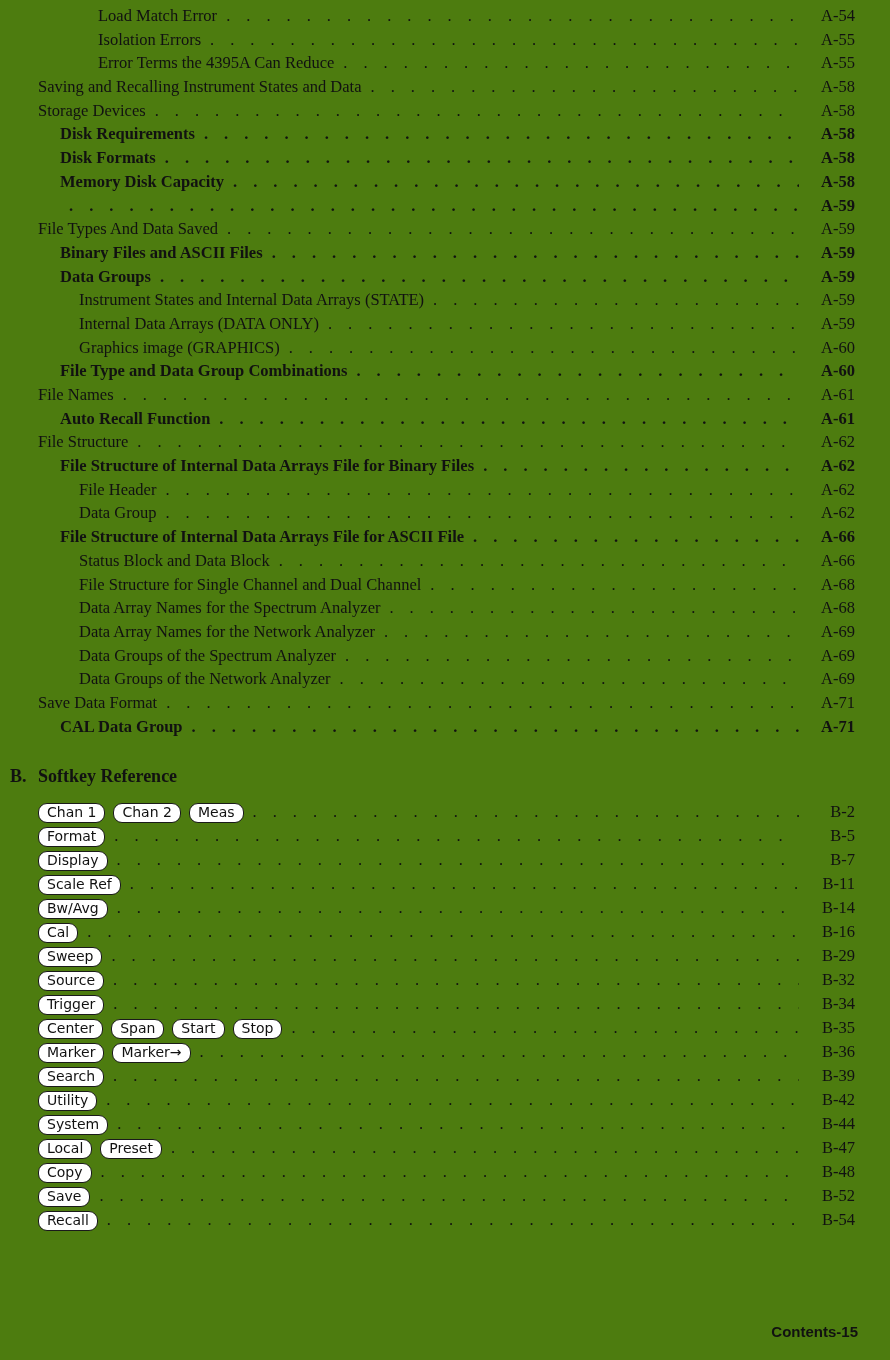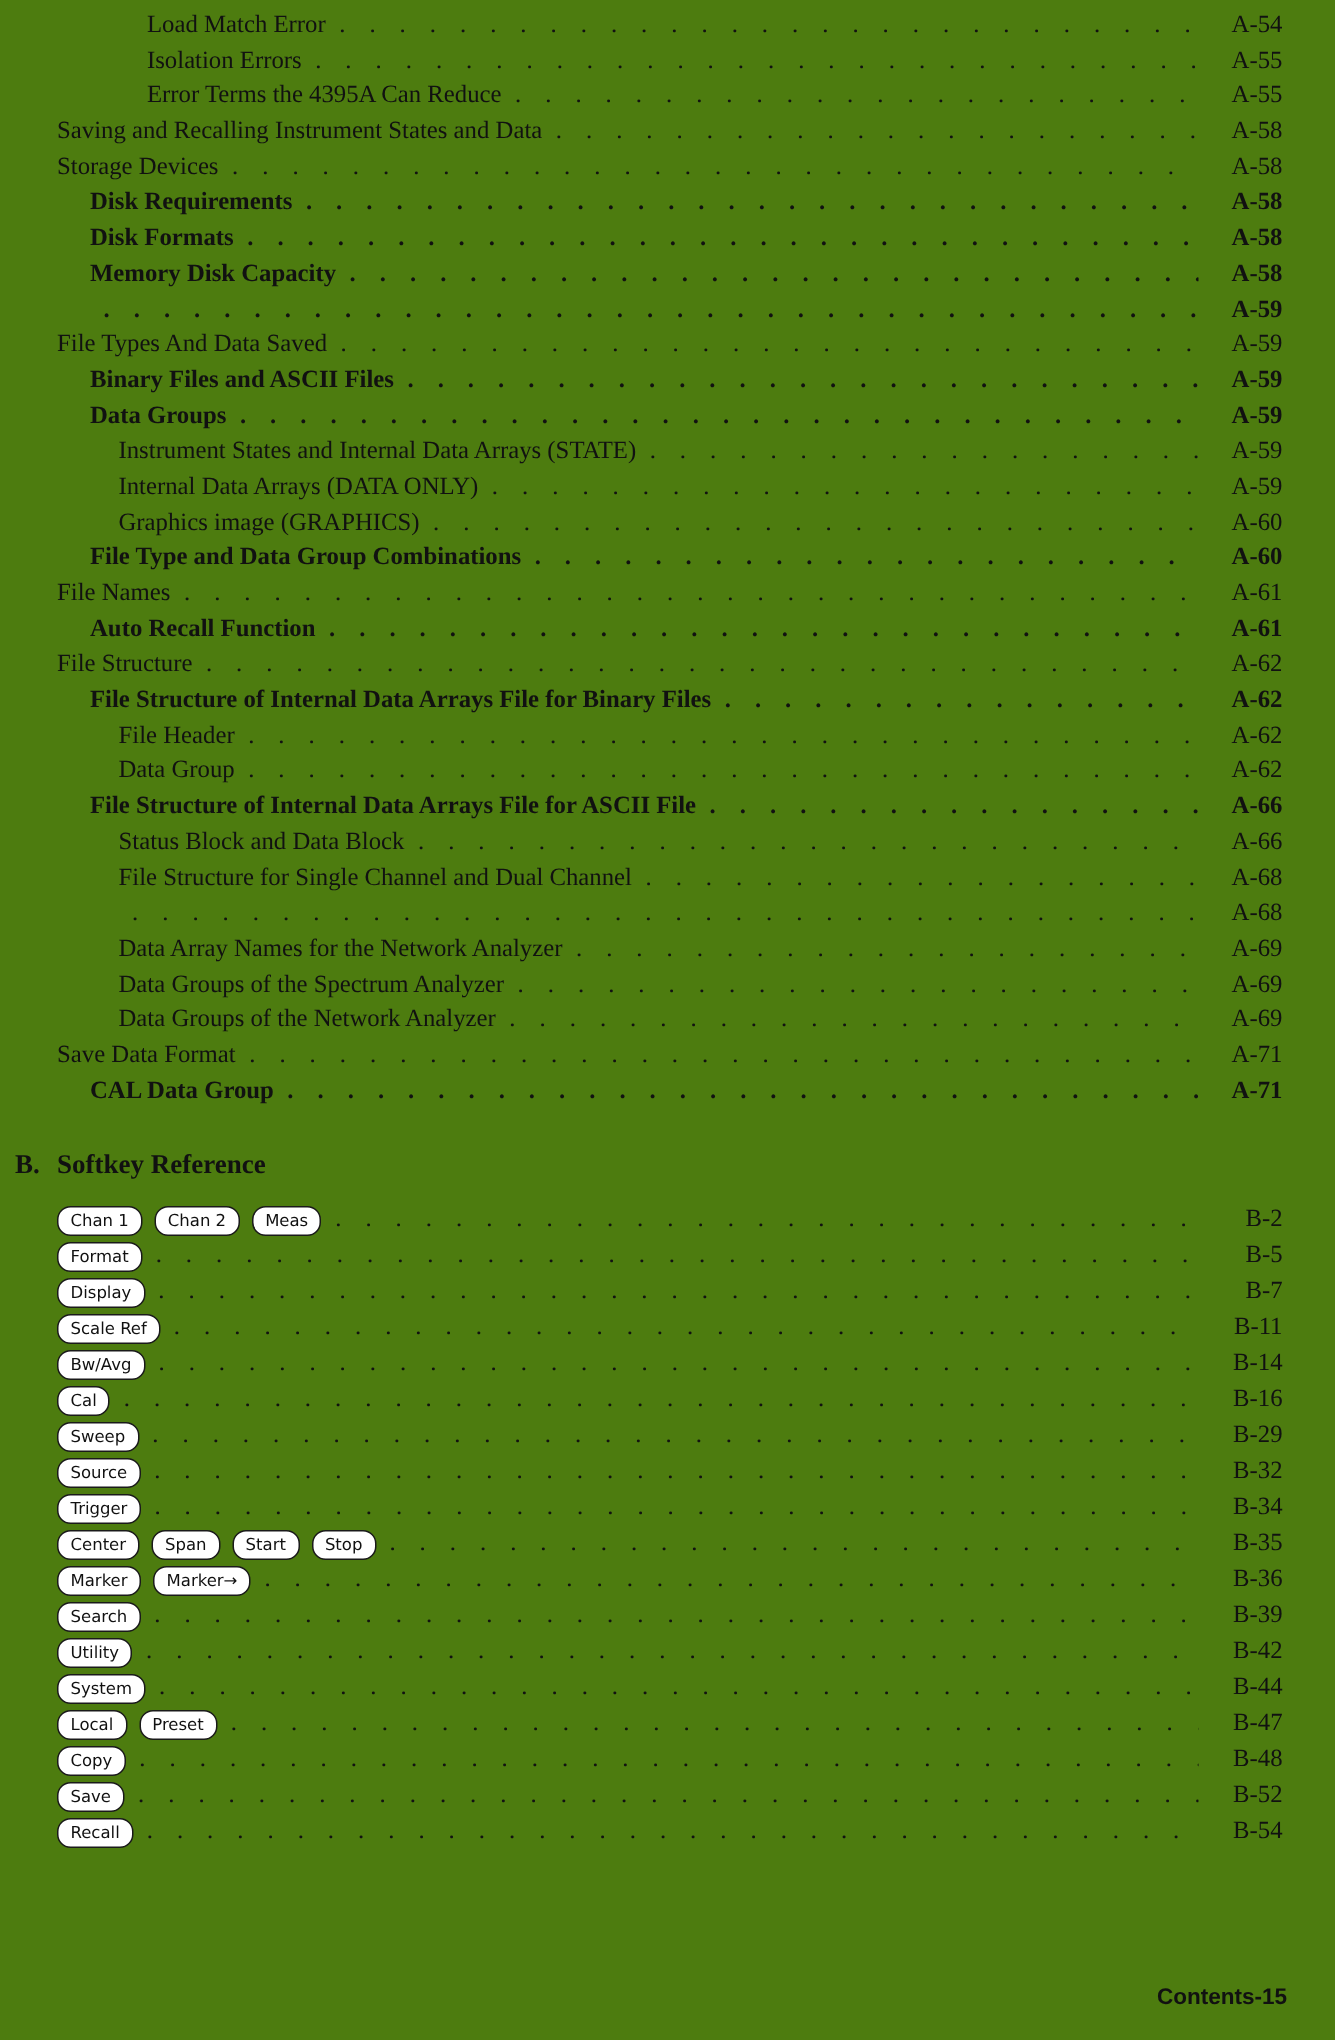--- a/index.html
+++ b/index.html
@@ -62,21 +62,21 @@
     white-space: nowrap;
   }
   .sk-keys {
     display: inline-flex;
     gap: 8px;
     flex: 0 0 auto;
   }
   .key {
     display: inline-block;
     font-family: "DejaVu Sans", sans-serif;
-    font-size: 11px;
+    font-size: 14px;
     line-height: 15px;
     padding: 1px 8px 2px 8px;
     border: 1px solid #1a1a1a;
     border-radius: 9px;
     background: #ffffff;
   }
   .footer {
     position: absolute;
     right: 32px;
     bottom: 20px;
@@ -208,20 +208,21 @@
         <span class="toc-label">Status Block and Data Block</span>
         <span class="dots">................................................................................</span>
         <span class="toc-page">A-66</span>
       </div>
       <div class="toc-row lvl2">
         <span class="toc-label">File Structure for Single Channel and Dual Channel</span>
         <span class="dots">................................................................................</span>
         <span class="toc-page">A-68</span>
       </div>
       <div class="toc-row lvl2">
+        <span class="toc-label">Data Array Names for the Spectrum Analyzer</span>
         <span class="dots">................................................................................</span>
         <span class="toc-page">A-68</span>
       </div>
       <div class="toc-row lvl2">
         <span class="toc-label">Data Array Names for the Network Analyzer</span>
         <span class="dots">................................................................................</span>
         <span class="toc-page">A-69</span>
       </div>
       <div class="toc-row lvl2">
         <span class="toc-label">Data Groups of the Spectrum Analyzer</span>

